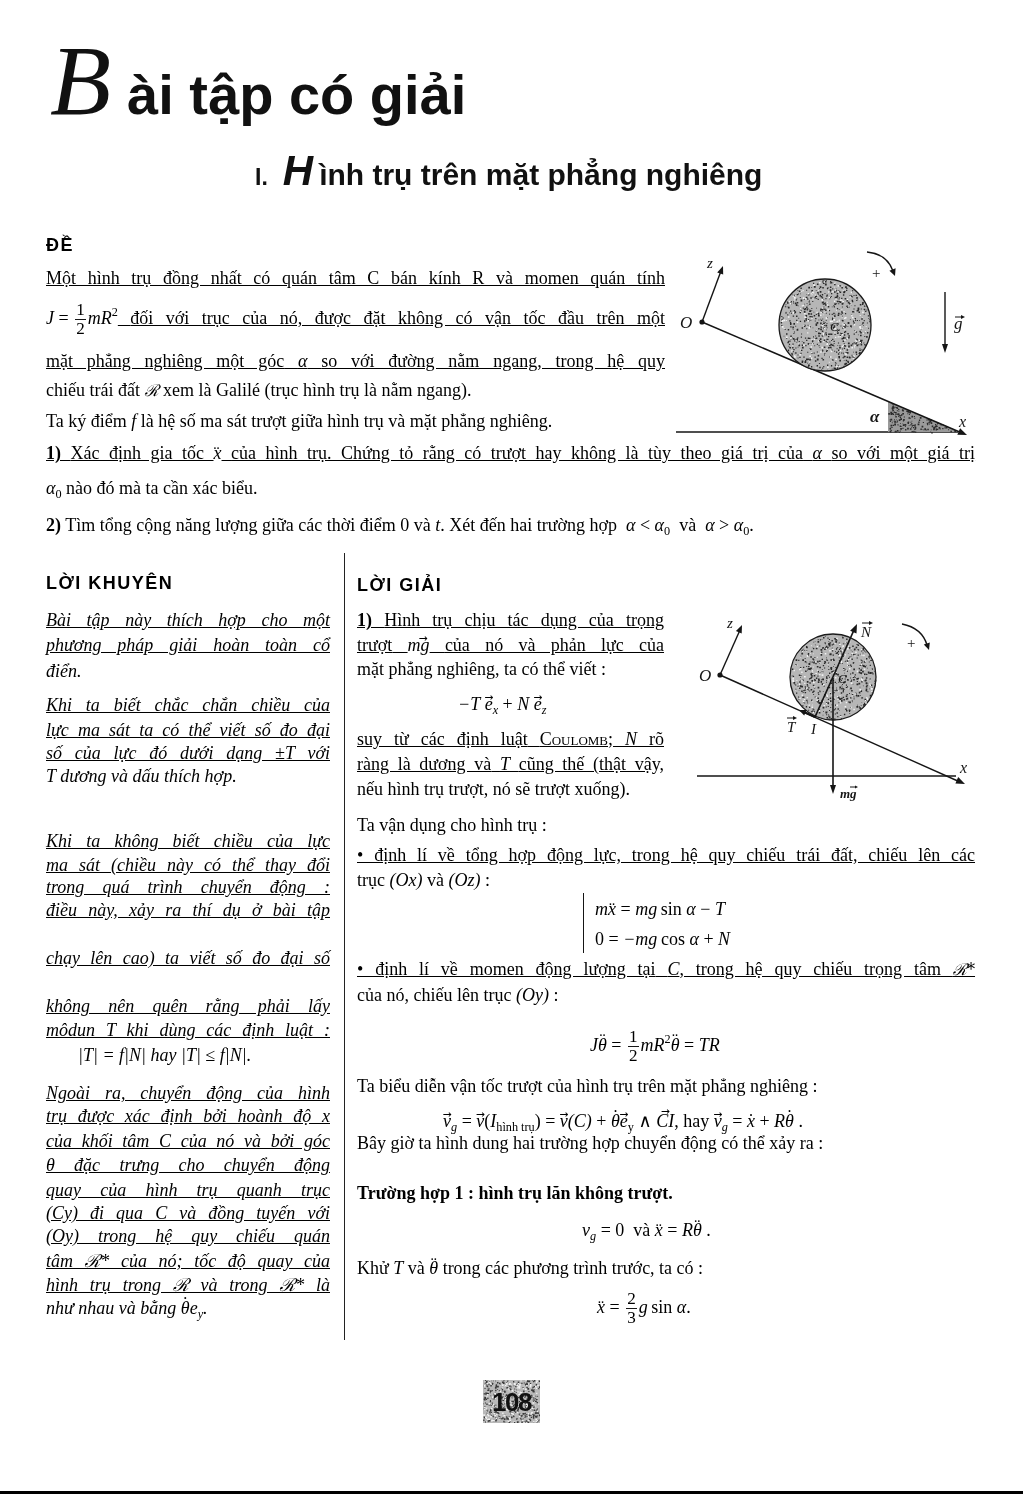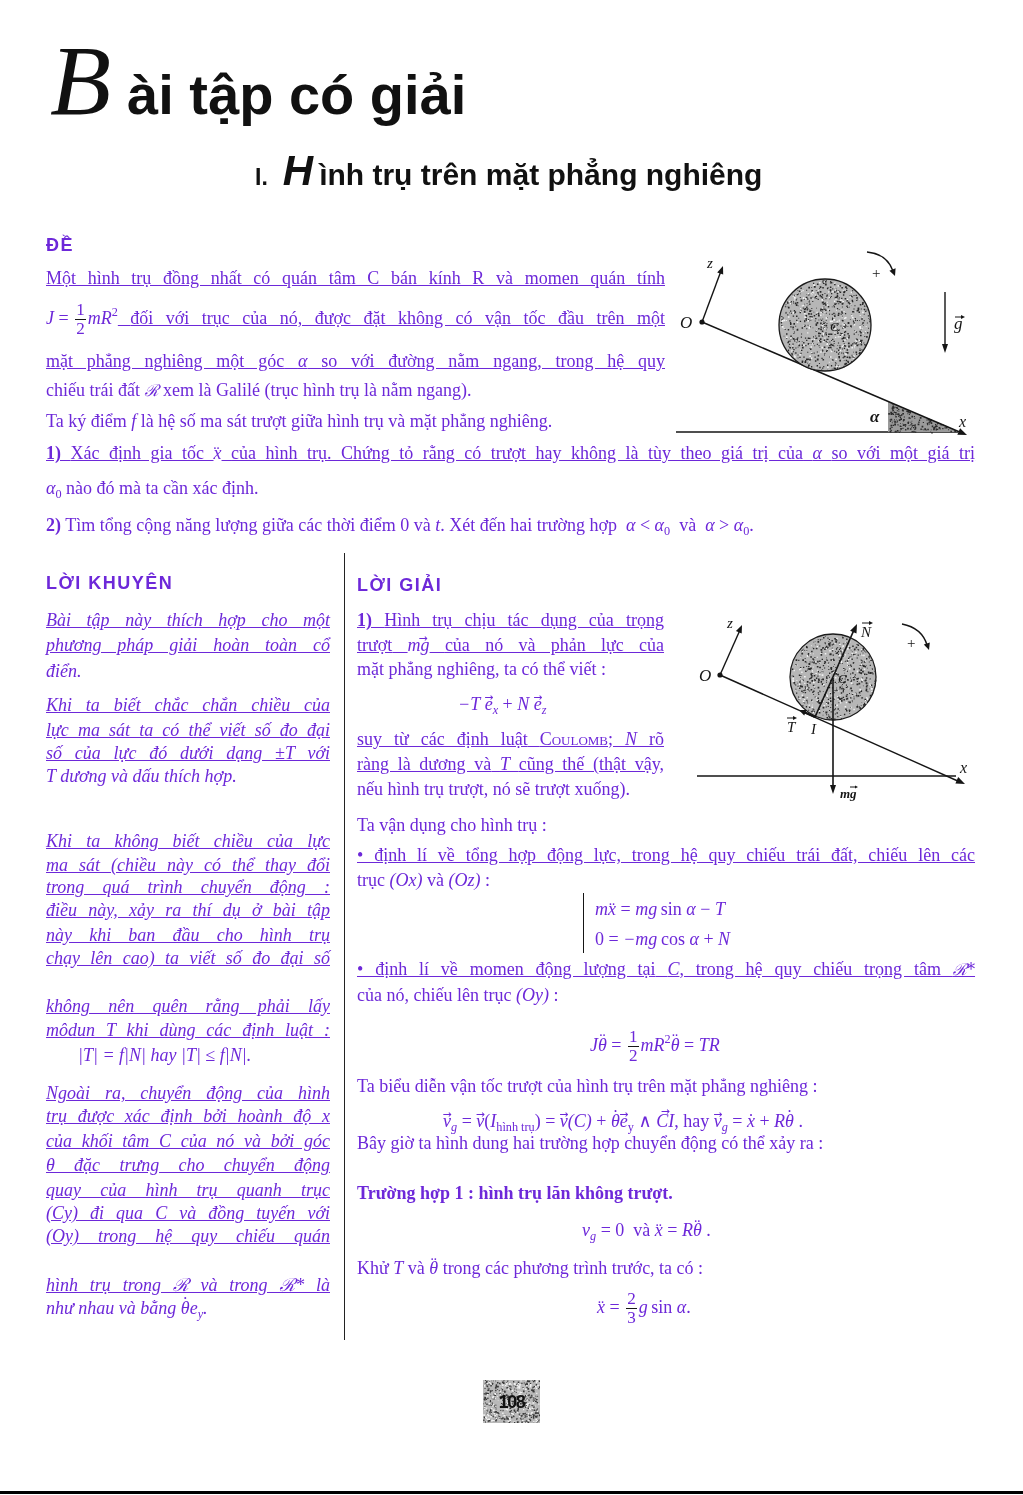--- a/index.html
+++ b/index.html
@@ -1,17 +1,17 @@
 <!DOCTYPE html>
 <html><head>
 <meta charset="utf-8">
 <style>
 html,body{margin:0;padding:0;background:#fff;}
 .pg{position:relative;width:1023px;height:1495px;background:#fff;overflow:hidden;color:#151515;}
-.ln{position:absolute;font-family:"Liberation Serif",serif;font-size:18px;line-height:24px;white-space:nowrap;color:#6d28d9;}
+.ln{position:absolute;font-family:"Liberation Serif",serif;font-size:18px;line-height:24px;white-space:nowrap;color:#000000;}
 .j{white-space:normal;text-align:justify;text-align-last:justify;text-decoration:underline;}
 .it{font-style:italic;}
 .bd{font-weight:bold;}
 .sans{font-family:"Liberation Sans",sans-serif;}
 .hd{font-size:18px;letter-spacing:1.5px;}
 .sc{font-variant:small-caps;}
 .scr{font-family:"DejaVu Serif",serif;font-style:italic;font-size:0.9em;}
 .sub{font-size:0.68em;vertical-align:-0.32em;line-height:0;}
 .sup{font-size:0.68em;vertical-align:0.6em;line-height:0;}
 .nb{display:inline-block;white-space:nowrap;}
@@ -30,21 +30,21 @@
 .title-rest{font-family:"Liberation Sans",sans-serif;font-weight:bold;font-size:56px;line-height:66px;margin-left:16px;}
 .section{position:absolute;left:255px;top:150px;display:flex;align-items:baseline;font-family:"Liberation Sans",sans-serif;font-weight:bold;color:#111;}
 .sec-num{font-size:23px;line-height:23px;margin-right:15px;}
 .sec-initial{font-size:42px;line-height:42px;font-style:italic;}
 .sec-rest{font-size:30px;line-height:30px;margin-left:6px;}
 .divider{position:absolute;left:344px;top:553px;width:1.3px;height:787px;background:#222;}
 .sysbar{position:absolute;left:583px;top:893px;width:1.3px;height:60px;background:#151515;}
 .bottom-rule{position:absolute;left:0;top:1491px;width:1023px;height:3px;background:#000;}
 .pagenum{position:absolute;left:483px;top:1380px;width:57px;height:43px;background:#b9b9b9;}
 .pagenum svg{position:absolute;left:0;top:0;}
-.pagenum span{position:absolute;left:0;right:0;top:7px;text-align:center;font-family:"Liberation Sans",sans-serif;font-weight:bold;font-size:18px;letter-spacing:-1.5px;line-height:30px;color:#111;}
+.pagenum span{position:absolute;left:0;right:0;top:7px;text-align:center;font-family:"Liberation Sans",sans-serif;font-weight:bold;font-size:26px;letter-spacing:-1.5px;line-height:30px;color:#111;}
 .fig{position:absolute;overflow:visible;}
 .fig text{font-family:"Liberation Serif",serif;font-style:italic;fill:#151515;}
 </style>
 </head>
 <body>
 
 <div class="pg">
 
   <div class="title">
     <span class="title-initial">B</span>
@@ -64,21 +64,21 @@
   <div class="ln j" style="left:46px;top:301px;width:619px"><span class="nb"><span class="it">J</span> <span>=</span> <span class="frac"><span class="num">1</span><span>2</span></span><span class="it">mR</span><span class="sup">2</span></span> <span>đối với trục của nó, được đặt không có vận tốc đầu trên một</span></div>
 
   <div class="ln j" style="left:46px;top:349px;width:619px"><span>mặt phẳng nghiêng một góc</span> <span class="it">α</span> <span>so với đường nằm ngang, trong hệ quy</span></div>
 
   <div class="ln" style="left:46px;top:378px"><span>chiếu trái đất</span> <span class="scr">ℛ</span> <span>xem là Galilé (trục hình trụ là nằm ngang).</span></div>
 
   <div class="ln" style="left:46px;top:409px"><span>Ta ký điểm</span> <span class="it">f</span> <span>là hệ số ma sát trượt giữa hình trụ và mặt phẳng nghiêng.</span></div>
 
   <div class="ln j" style="left:46px;top:441px;width:929px"><span class="bd">1)</span> <span>Xác định gia tốc</span> <span class="it dd">x</span> <span>của hình trụ. Chứng tỏ rằng có trượt hay không là tùy theo giá trị của</span> <span class="it">α</span> <span>so với một giá trị</span></div>
 
-  <div class="ln" style="left:46px;top:476px"><span class="it">α</span><span class="sub">0</span> <span>nào đó mà ta cần xác định.</span></div>
+  <div class="ln" style="left:46px;top:476px"><span class="it">α</span><span class="sub">0</span> <span>nào đó mà ta cần xác biểu.</span></div>
 
   <div class="ln" style="left:46px;top:513px"><span class="bd">2)</span> <span>Tìm tổng cộng năng lượng giữa các thời điểm 0 và</span> <span class="it">t</span><span>. Xét đến hai trường hợp</span>&nbsp; <span class="nb"><span class="it">α</span> <span>&lt;</span> <span class="it">α</span><span class="sub">0</span></span>&nbsp; <span>và</span>&nbsp; <span class="nb"><span class="it">α</span> <span>&gt;</span> <span class="it">α</span><span class="sub">0</span></span><span>.</span></div>
 
   <svg class="fig" style="left:670px;top:240px" width="320" height="205" viewBox="0 0 320 205">
     <line x1="6" y1="192" x2="288" y2="192" stroke="#151515" stroke-width="1.4"></line>
     <polygon points="218,161.3 218,192 290,192" fill="#9a9a9a"></polygon>
     <path fill="#2a2a2a" d="M272.7 184.6h1.0v1.0h-1.0zM241.2 186.8h1.0v1.0h-1.0zM228.8 179.2h1.7v1.7h-1.7zM232.4 187.8h1.1v1.1h-1.1zM243.5 190.7h0.9v0.9h-0.9zM225.3 176.0h1.5v1.5h-1.5zM252.8 181.9h1.2v1.2h-1.2zM227.4 184.2h1.0v1.0h-1.0zM226.1 166.9h1.7v1.7h-1.7zM243.3 185.2h0.7v0.7h-0.7zM222.8 184.7h1.2v1.2h-1.2zM261.2 191.9h1.6v1.6h-1.6zM244.8 183.9h0.8v0.8h-0.8zM220.7 179.6h1.0v1.0h-1.0zM223.4 166.4h0.9v0.9h-0.9zM237.3 170.9h1.6v1.6h-1.6zM241.9 185.3h1.1v1.1h-1.1zM222.6 173.5h1.4v1.4h-1.4zM228.9 192.0h0.9v0.9h-0.9zM231.9 169.2h1.7v1.7h-1.7zM222.4 170.6h0.8v0.8h-0.8zM239.3 171.8h1.7v1.7h-1.7zM232.3 172.9h1.7v1.7h-1.7zM258.9 183.4h1.0v1.0h-1.0zM243.9 176.0h1.1v1.1h-1.1zM237.8 171.1h1.6v1.6h-1.6zM238.9 174.1h1.0v1.0h-1.0zM256.8 182.7h1.6v1.6h-1.6zM222.7 169.9h1.2v1.2h-1.2zM221.8 182.3h0.9v0.9h-0.9zM238.6 181.7h0.8v0.8h-0.8zM265.7 188.1h0.8v0.8h-0.8zM244.9 173.5h0.8v0.8h-0.8zM226.5 173.8h1.1v1.1h-1.1zM268.6 187.1h1.7v1.7h-1.7zM230.0 183.2h0.9v0.9h-0.9zM264.6 186.0h1.4v1.4h-1.4zM232.8 180.3h1.1v1.1h-1.1zM241.2 183.1h1.2v1.2h-1.2zM241.5 190.9h1.4v1.4h-1.4zM244.3 177.7h1.0v1.0h-1.0zM261.7 185.6h1.6v1.6h-1.6zM270.5 184.3h1.3v1.3h-1.3zM220.7 187.0h1.0v1.0h-1.0zM224.5 181.9h1.2v1.2h-1.2zM255.8 189.4h1.0v1.0h-1.0zM219.5 191.3h1.0v1.0h-1.0zM221.9 172.8h1.1v1.1h-1.1zM243.2 191.0h1.5v1.5h-1.5zM257.1 184.2h1.1v1.1h-1.1zM234.3 168.4h0.9v0.9h-0.9zM220.4 181.3h0.7v0.7h-0.7zM230.4 175.3h1.0v1.0h-1.0zM220.9 190.1h0.9v0.9h-0.9zM238.5 177.2h1.5v1.5h-1.5zM244.7 186.8h1.6v1.6h-1.6zM232.4 170.1h1.5v1.5h-1.5zM222.3 165.7h1.5v1.5h-1.5zM258.5 181.7h1.3v1.3h-1.3zM220.5 189.8h0.9v0.9h-0.9zM227.1 167.9h1.2v1.2h-1.2zM233.1 179.0h1.7v1.7h-1.7zM278.1 189.3h1.0v1.0h-1.0zM238.7 185.3h0.8v0.8h-0.8zM239.8 177.8h1.0v1.0h-1.0zM269.6 188.3h1.1v1.1h-1.1zM218.3 173.1h1.6v1.6h-1.6zM272.2 187.9h1.3v1.3h-1.3zM222.6 180.7h0.8v0.8h-0.8zM220.4 189.9h0.9v0.9h-0.9zM219.9 191.0h1.5v1.5h-1.5zM267.1 188.8h1.2v1.2h-1.2zM251.6 185.7h1.7v1.7h-1.7zM222.0 167.3h1.7v1.7h-1.7zM266.7 183.8h0.9v0.9h-0.9zM234.9 186.0h0.9v0.9h-0.9zM224.2 183.6h1.8v1.8h-1.8zM235.1 189.1h1.3v1.3h-1.3zM220.3 171.8h1.7v1.7h-1.7zM263.1 188.6h1.7v1.7h-1.7zM243.0 187.1h1.1v1.1h-1.1zM248.3 181.6h1.3v1.3h-1.3zM225.2 166.8h0.9v0.9h-0.9zM222.2 187.2h0.8v0.8h-0.8zM257.7 178.6h1.8v1.8h-1.8zM232.5 183.4h0.7v0.7h-0.7zM280.4 190.7h1.5v1.5h-1.5zM230.3 178.2h1.7v1.7h-1.7zM222.9 166.5h1.5v1.5h-1.5zM227.9 174.1h1.5v1.5h-1.5zM224.3 183.6h1.6v1.6h-1.6zM228.1 168.9h1.3v1.3h-1.3zM220.5 173.1h1.8v1.8h-1.8zM231.3 186.3h0.8v0.8h-0.8zM244.9 191.4h1.4v1.4h-1.4zM235.0 184.2h1.4v1.4h-1.4zM229.3 175.1h1.1v1.1h-1.1zM230.2 188.0h1.7v1.7h-1.7zM228.2 175.9h1.0v1.0h-1.0zM253.1 189.5h0.8v0.8h-0.8zM220.5 178.7h1.7v1.7h-1.7zM252.2 189.4h0.7v0.7h-0.7zM284.3 190.2h1.7v1.7h-1.7zM220.2 180.8h0.7v0.7h-0.7zM220.5 184.7h1.8v1.8h-1.8zM227.0 190.0h1.5v1.5h-1.5zM249.8 177.1h1.7v1.7h-1.7zM267.2 182.6h1.4v1.4h-1.4zM237.4 173.3h0.9v0.9h-0.9zM236.3 170.4h1.6v1.6h-1.6zM224.3 191.4h0.8v0.8h-0.8zM229.7 176.7h1.4v1.4h-1.4zM260.6 182.2h1.7v1.7h-1.7zM229.7 185.6h1.4v1.4h-1.4zM241.4 175.7h1.7v1.7h-1.7zM240.5 181.8h0.9v0.9h-0.9zM265.7 187.5h0.9v0.9h-0.9zM219.6 188.0h1.5v1.5h-1.5zM247.6 183.4h1.8v1.8h-1.8zM257.3 188.8h1.5v1.5h-1.5zM250.4 188.5h1.4v1.4h-1.4zM219.8 181.3h0.7v0.7h-0.7zM225.1 190.8h1.7v1.7h-1.7zM266.9 186.2h0.9v0.9h-0.9zM228.2 173.4h1.4v1.4h-1.4zM242.5 184.8h1.1v1.1h-1.1zM224.1 179.3h0.9v0.9h-0.9zM226.1 179.4h0.8v0.8h-0.8zM260.3 191.5h0.8v0.8h-0.8zM231.0 174.3h1.4v1.4h-1.4zM259.2 180.3h1.1v1.1h-1.1zM237.8 181.5h1.0v1.0h-1.0zM234.5 184.1h1.6v1.6h-1.6zM259.8 181.0h1.6v1.6h-1.6zM232.1 169.3h1.0v1.0h-1.0zM228.5 171.3h0.8v0.8h-0.8zM224.2 180.8h1.7v1.7h-1.7zM256.4 179.6h1.0v1.0h-1.0zM244.1 184.8h1.6v1.6h-1.6zM232.8 184.3h1.6v1.6h-1.6zM265.0 184.1h1.1v1.1h-1.1zM240.3 184.2h1.3v1.3h-1.3zM227.6 173.3h1.2v1.2h-1.2zM223.3 164.6h0.8v0.8h-0.8zM237.6 182.6h1.4v1.4h-1.4zM221.6 167.6h1.6v1.6h-1.6zM254.3 188.3h1.7v1.7h-1.7zM225.5 174.2h0.7v0.7h-0.7zM226.4 181.6h1.2v1.2h-1.2zM223.6 171.6h1.3v1.3h-1.3zM274.5 187.2h1.4v1.4h-1.4zM245.2 187.0h1.0v1.0h-1.0zM227.0 180.4h1.1v1.1h-1.1zM227.7 191.2h0.8v0.8h-0.8zM233.8 176.4h1.1v1.1h-1.1zM248.9 179.6h1.3v1.3h-1.3zM241.6 180.7h0.7v0.7h-0.7zM260.5 181.0h0.8v0.8h-0.8zM225.6 191.0h0.7v0.7h-0.7zM260.8 189.4h0.8v0.8h-0.8zM260.2 179.4h1.7v1.7h-1.7zM222.2 169.2h1.4v1.4h-1.4zM237.1 187.8h1.7v1.7h-1.7zM254.3 188.9h1.4v1.4h-1.4zM226.8 170.2h1.1v1.1h-1.1zM244.3 188.7h1.3v1.3h-1.3zM239.9 188.2h1.6v1.6h-1.6zM276.0 187.0h1.4v1.4h-1.4zM224.8 174.5h0.9v0.9h-0.9zM245.3 188.4h0.9v0.9h-0.9zM222.9 166.8h1.8v1.8h-1.8zM265.6 189.0h1.5v1.5h-1.5zM219.6 179.5h0.9v0.9h-0.9zM229.6 190.6h1.1v1.1h-1.1zM265.6 185.2h1.7v1.7h-1.7zM263.3 187.1h1.7v1.7h-1.7zM225.0 171.9h1.7v1.7h-1.7zM227.7 184.5h0.9v0.9h-0.9zM237.4 182.0h1.6v1.6h-1.6zM221.9 163.1h1.3v1.3h-1.3z"></path>
     <line x1="32" y1="82" x2="292" y2="193" stroke="#151515" stroke-width="1.4"></line>
     <polygon points="297,195 287.3,194.7 290.1,188.3" fill="#151515"></polygon>
     <line x1="32" y1="82" x2="51" y2="31" stroke="#151515" stroke-width="1.4"></line>
@@ -112,34 +112,34 @@
 
   <div class="ln it j" style="left:46px;top:693px;width:284px">Khi ta biết chắc chắn chiều của</div>
   <div class="ln it j" style="left:46px;top:718px;width:284px">lực ma sát ta có thể viết số đo đại</div>
   <div class="ln it j" style="left:46px;top:741px;width:284px">số của lực đó dưới dạng ±T với</div>
   <div class="ln it" style="left:46px;top:764px">T dương và dấu thích hợp.</div>
 
   <div class="ln it j" style="left:46px;top:829px;width:284px">Khi ta không biết chiều của lực</div>
   <div class="ln it j" style="left:46px;top:853px;width:284px">ma sát (chiều này có thể thay đổi</div>
   <div class="ln it j" style="left:46px;top:875px;width:284px">trong quá trình chuyển động :</div>
   <div class="ln it j" style="left:46px;top:898px;width:284px">điều này, xảy ra thí dụ ở bài tập</div>
-  <div class="ln it j" style="left:46px;top:923px;width:284px">này khi ban đầu cho hình trụ</div>
   <div class="ln it j" style="left:46px;top:946px;width:284px">chạy lên cao) ta viết số đo đại số</div>
   <div class="ln it j" style="left:46px;top:994px;width:284px">không nên quên rằng phải lấy</div>
   <div class="ln it j" style="left:46px;top:1018px;width:284px">môdun T khi dùng các định luật :</div>
 
   <div class="ln it" style="left:78px;top:1043px">|T| = f|N|  hay  |T| ≤ f|N|.</div>
 
   <div class="ln it j" style="left:46px;top:1081px;width:284px">Ngoài ra, chuyển động của hình</div>
   <div class="ln it j" style="left:46px;top:1104px;width:284px">trụ được xác định bởi hoành độ x</div>
   <div class="ln it j" style="left:46px;top:1129px;width:284px">của khối tâm C của nó và bởi góc</div>
   <div class="ln it j" style="left:46px;top:1153px;width:284px">θ đặc trưng cho chuyển động</div>
   <div class="ln it j" style="left:46px;top:1178px;width:284px">quay của hình trụ quanh trục</div>
   <div class="ln it j" style="left:46px;top:1201px;width:284px">(Cy) đi qua C và đồng tuyến với</div>
   <div class="ln it j" style="left:46px;top:1224px;width:284px">(Oy) trong hệ quy chiếu quán</div>
+  <div class="ln it j" style="left:46px;top:1249px;width:284px">tâm ℛ* của nó; tốc độ quay của</div>
   <div class="ln it j" style="left:46px;top:1273px;width:284px">hình trụ trong ℛ và trong ℛ* là</div>
   <div class="ln it" style="left:46px;top:1296px"><span>như nhau và bằng</span> <span class="d1 tall">θ</span><span>e</span><span class="sub">y</span><span>.</span></div>
 
   <div class="ln sans bd hd" style="left:357px;top:573px">LỜI GIẢI</div>
 
   <div class="ln j" style="left:357px;top:608px;width:307px"><span class="bd">1)</span> <span>Hình trụ chịu tác dụng của trọng</span></div>
   <div class="ln j" style="left:357px;top:633px;width:307px"><span>trượt</span> <span class="nb it"><span>m</span><span class="vec">g</span></span> <span>của nó và phản lực của</span></div>
   <div class="ln" style="left:357px;top:657px">mặt phẳng nghiêng, ta có thể viết :</div>
 
   <div class="ln" style="left:458px;top:692px"><span class="it">−T</span> <span class="it vec">e</span><span class="it sub">x</span> <span>+</span> <span class="it">N</span> <span class="it vec">e</span><span class="it sub">z</span></div>

